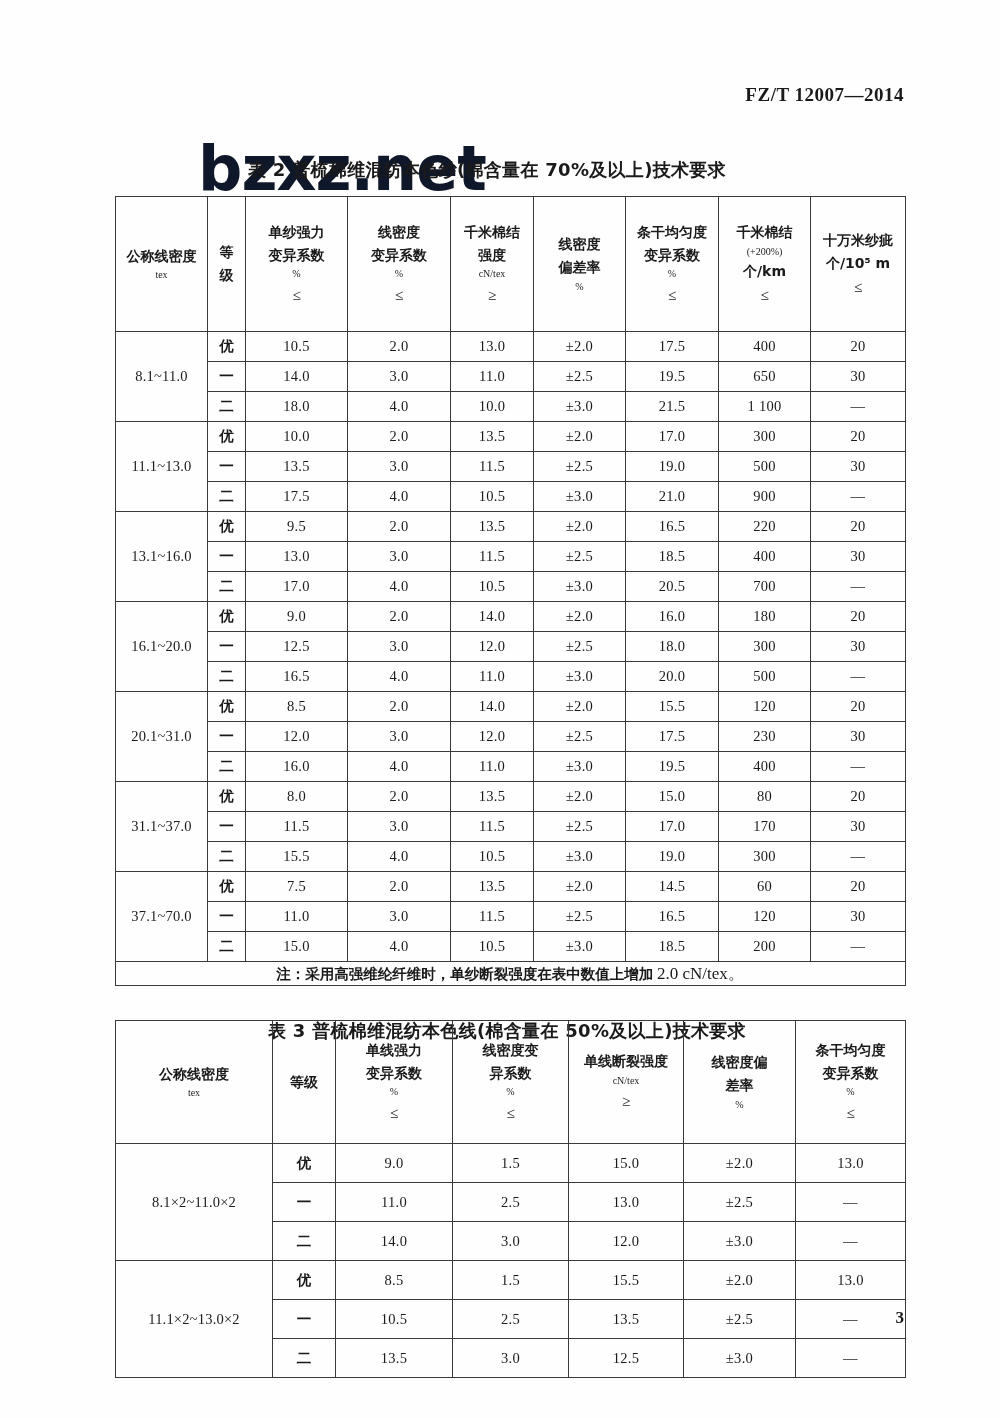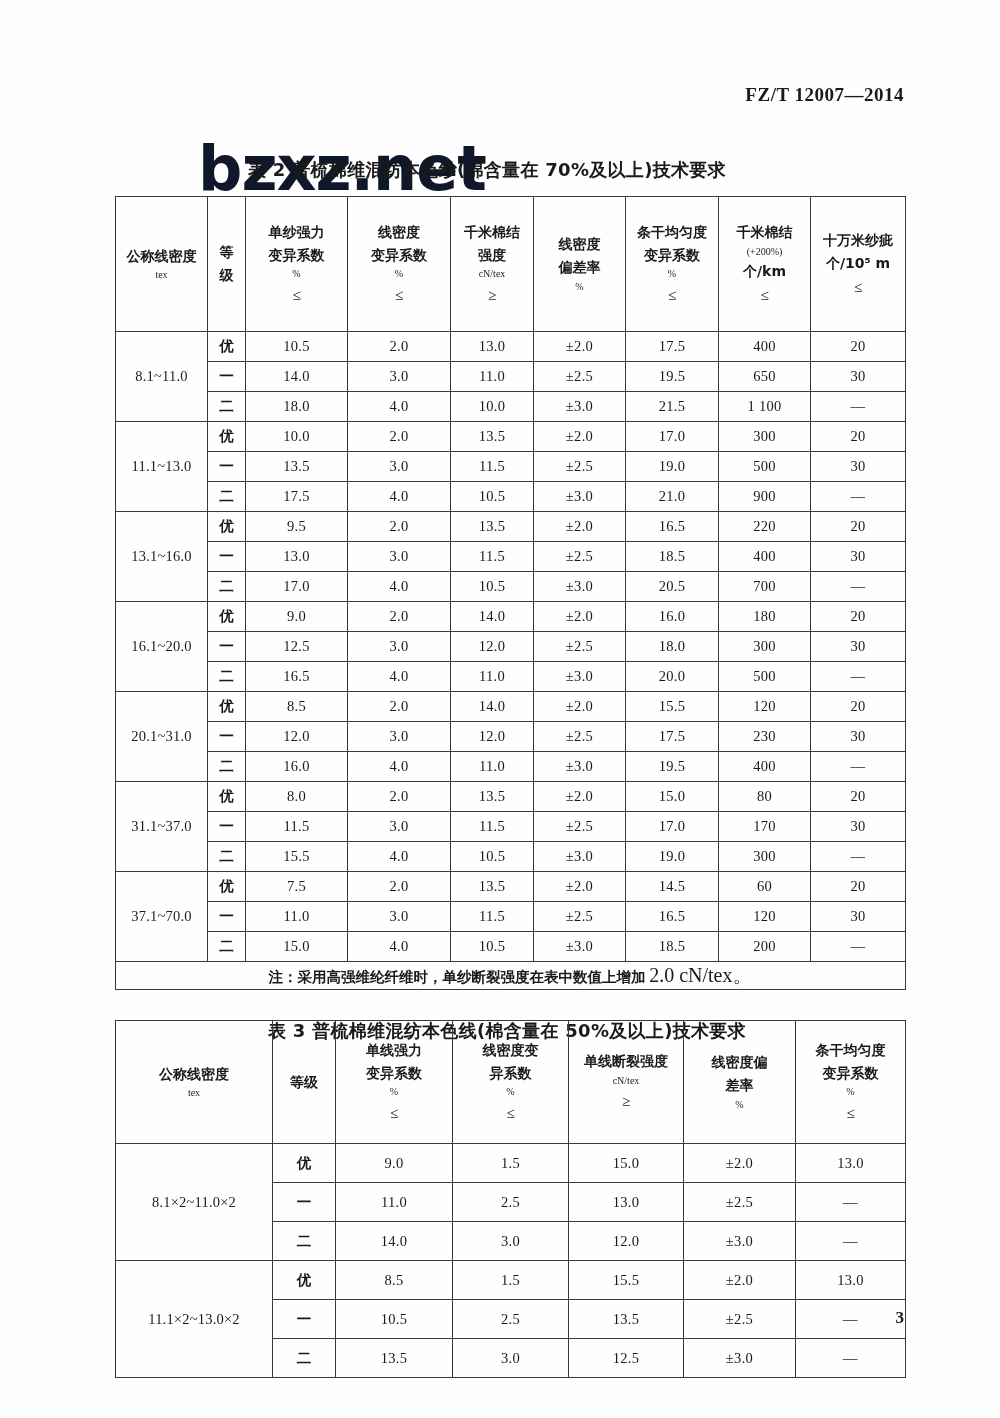--- a/index.html
+++ b/index.html
@@ -104,21 +104,21 @@
     text-align: left;
     font-family: "DejaVu Sans", sans-serif;
     font-size: 13.5px;
     font-weight: bold;
     padding: 7px 0 7px 28px;
     height: 18px;
   }
   td.note .lat {
     font-family: "Liberation Serif", serif;
     font-weight: normal;
-    font-size: 20px;
+    font-size: 17px;
   }
   .grp-top td { border-top: 1px solid #3a3a3a; }
 
   .page-num {
     position: absolute;
     right: 96px;
     top: 1308px;
     font-size: 17px;
     font-weight: bold;
     font-family: "Liberation Serif", serif;

